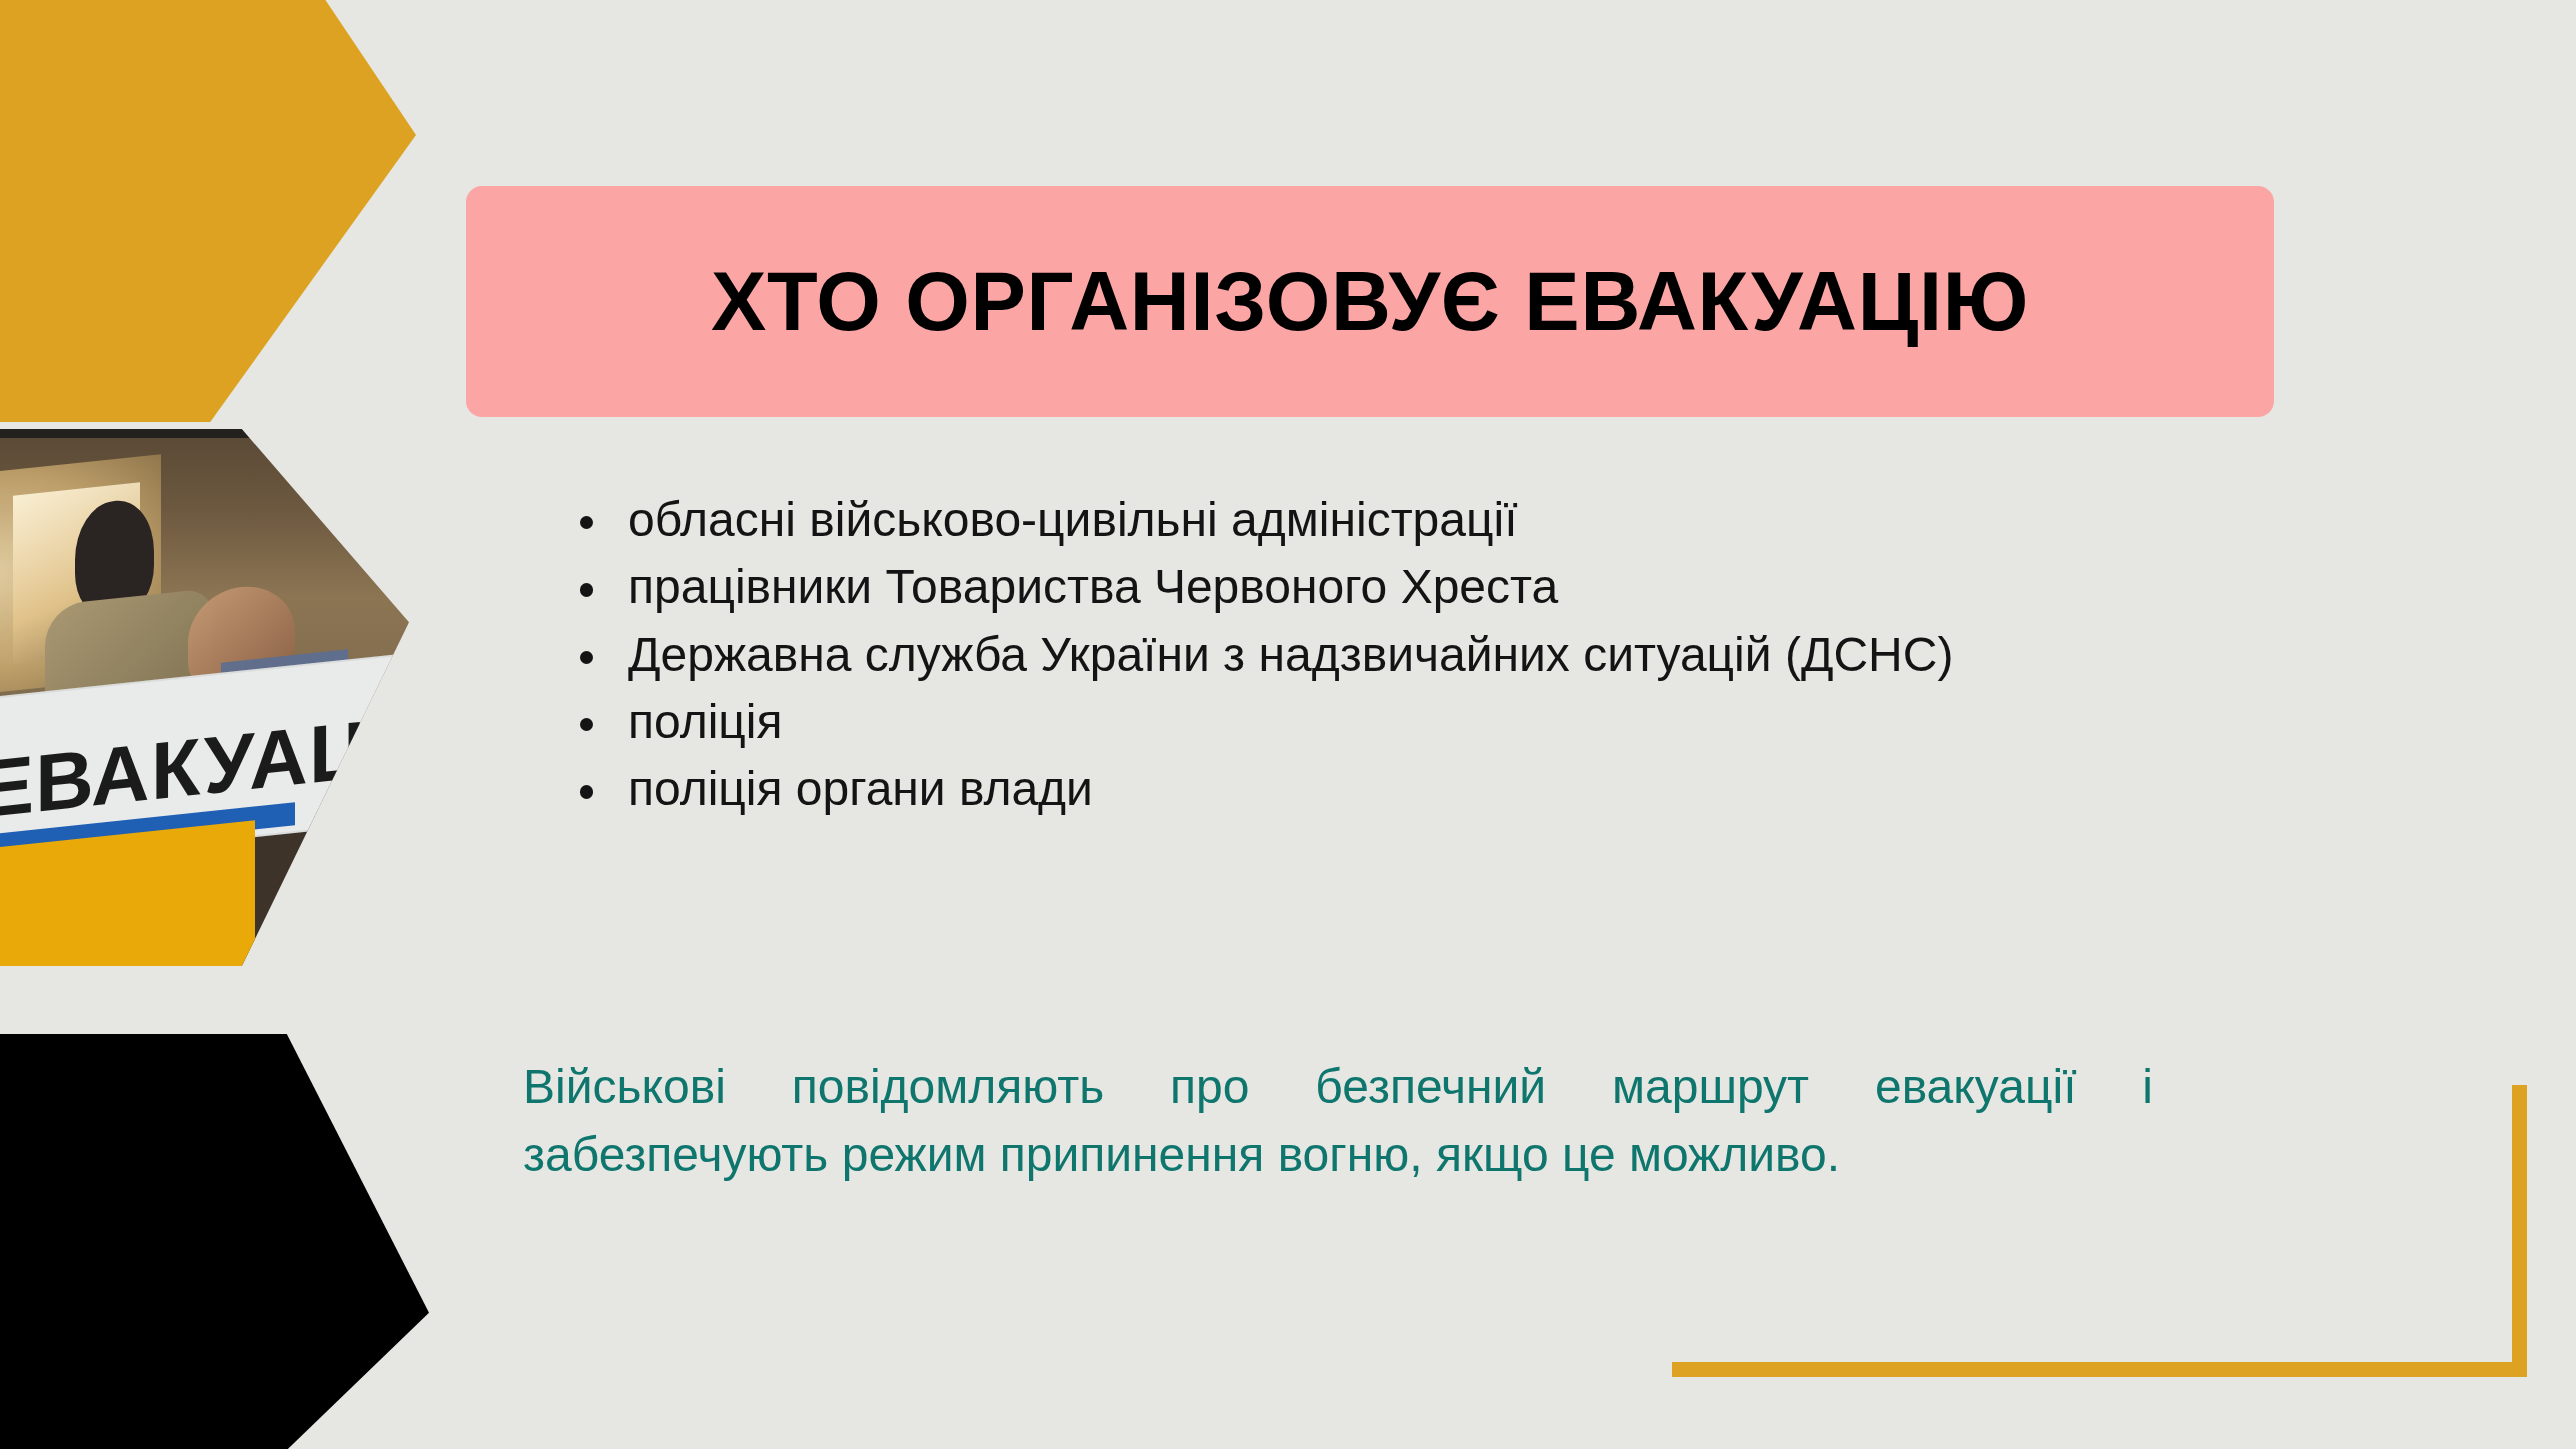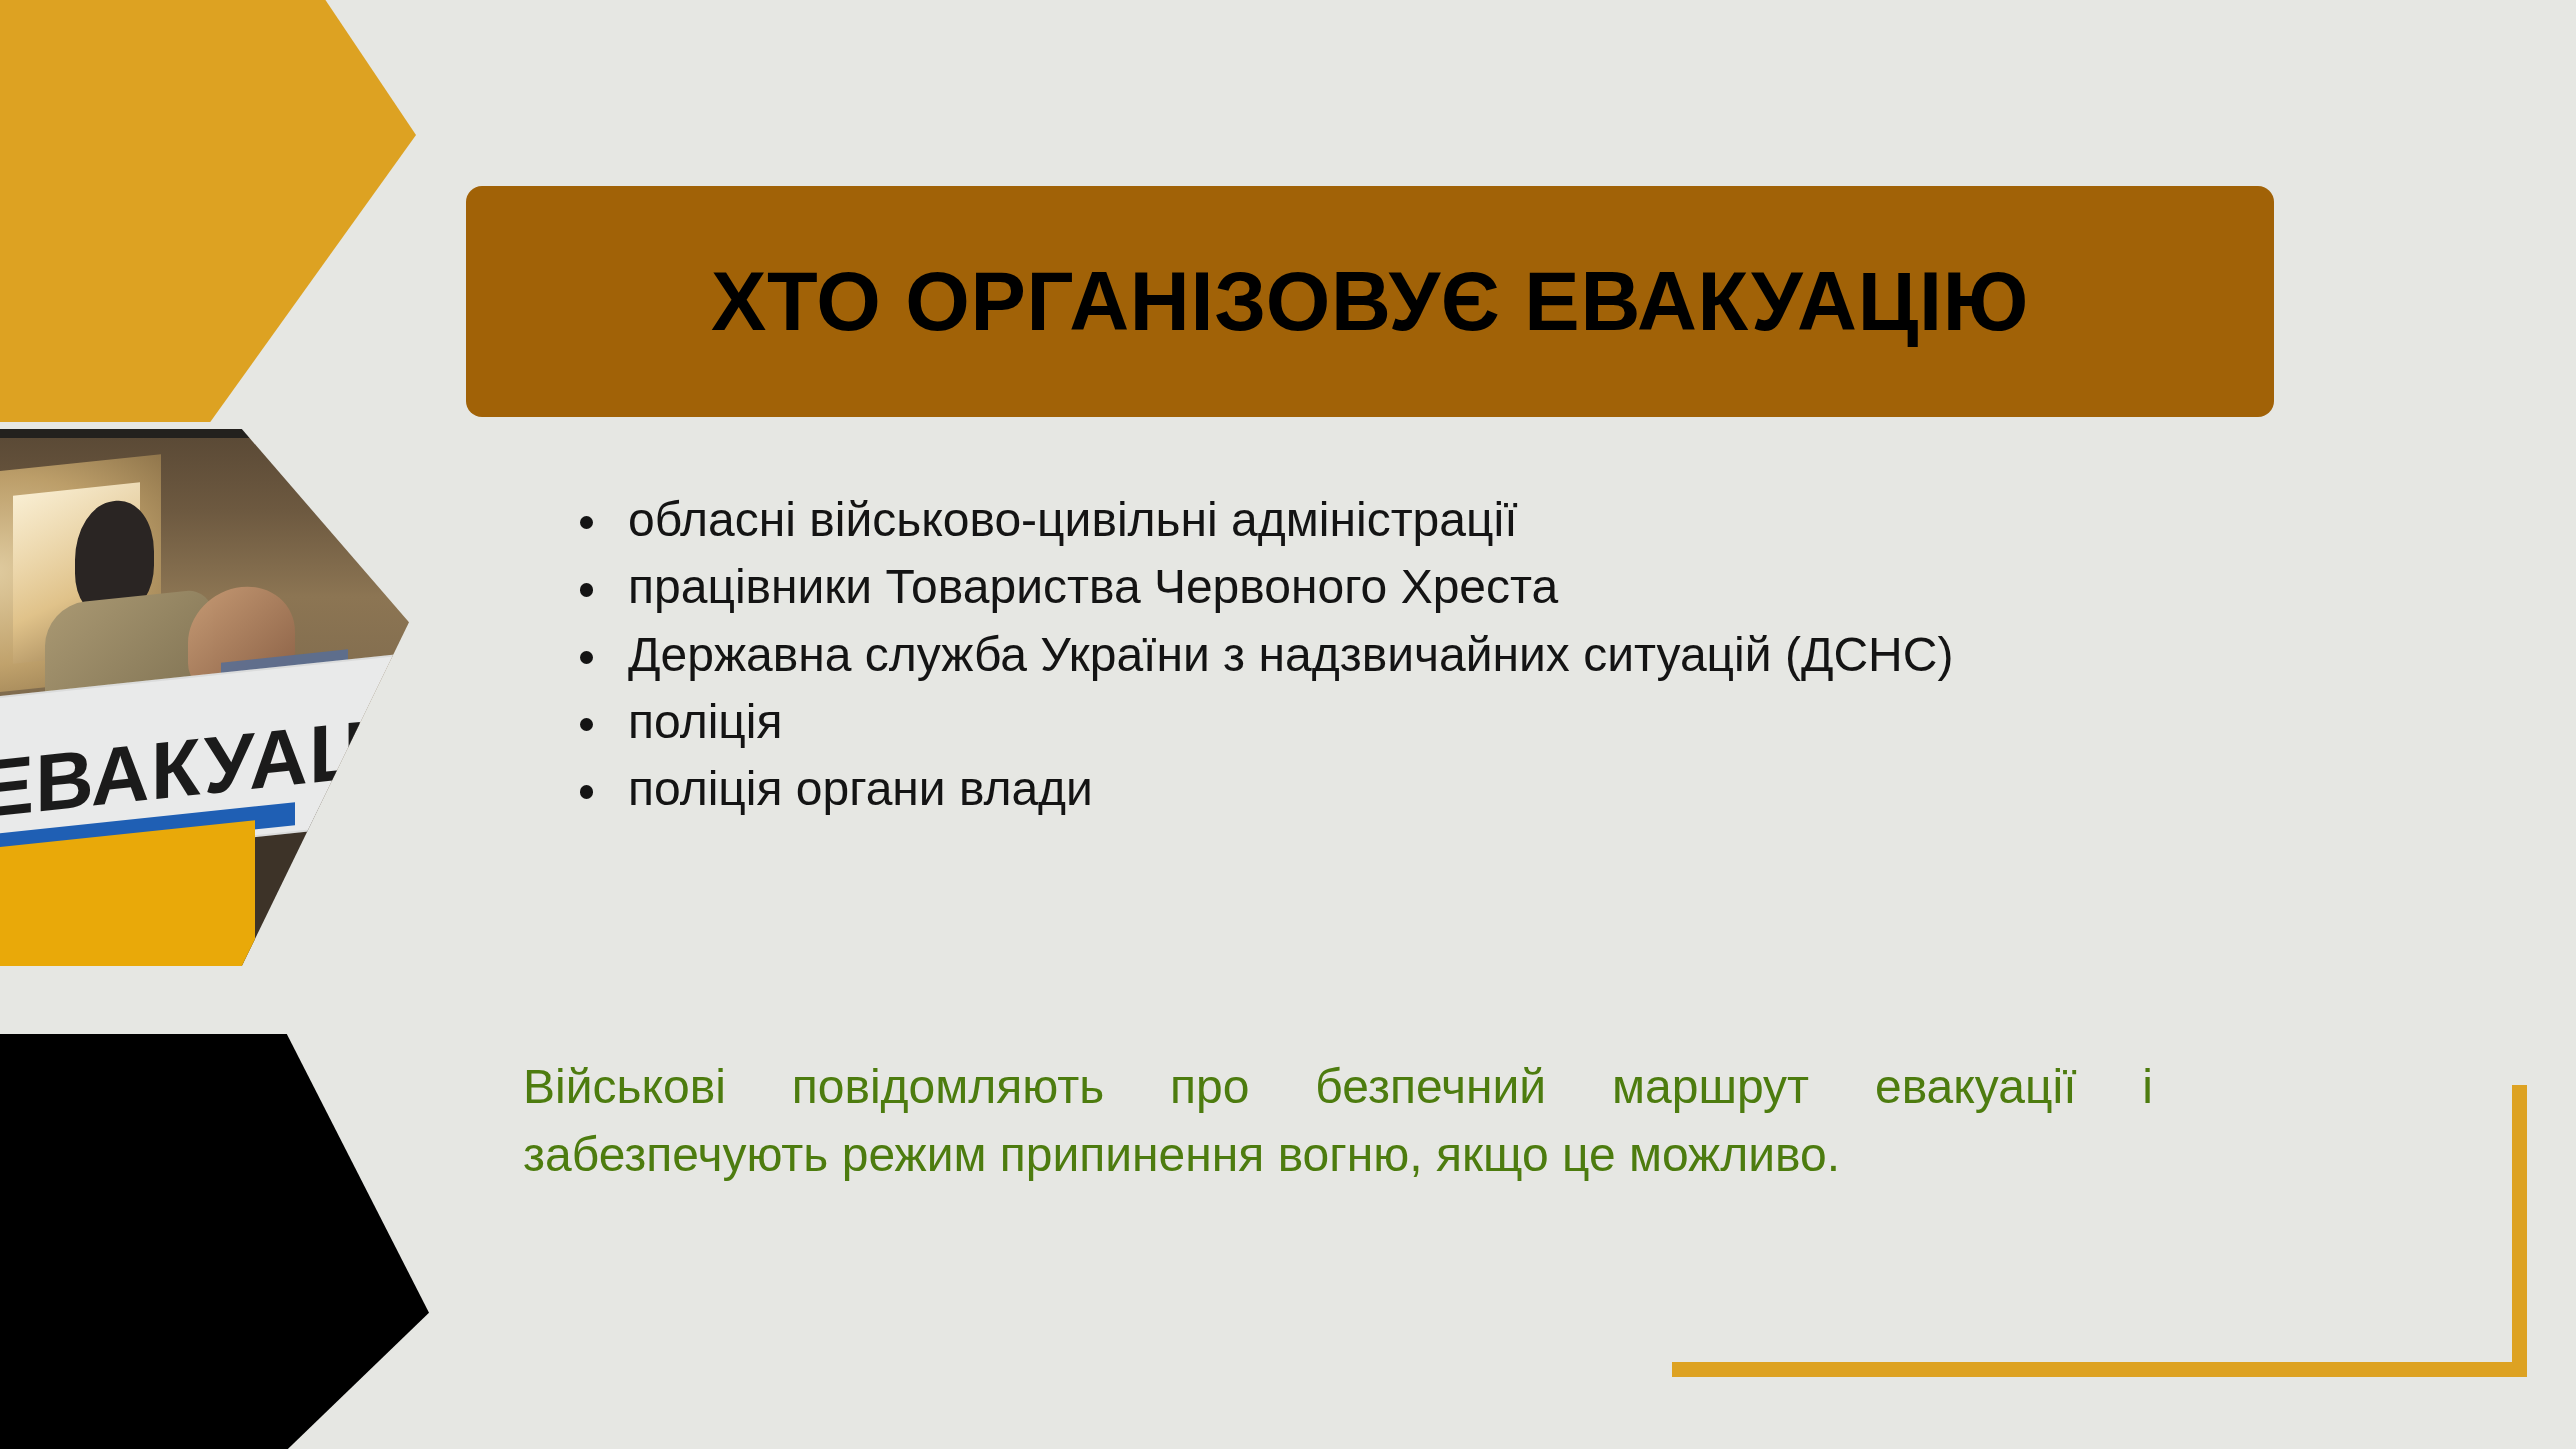--- a/index.html
+++ b/index.html
@@ -142,21 +142,21 @@
     white-space: nowrap;
   }
 
   
   .title-bar {
     position: absolute;
     left: 466px;
     top: 186px;
     width: 1808px;
     height: 231px;
-    background: #a16207;
+    background: #fca5a5;
     border-radius: 16px;
     display: flex;
     align-items: center;
     justify-content: center;
   }
   .title-text {
     font-size: 83px;
     font-weight: bold;
     color: #000000;
     letter-spacing: 0.7px;
@@ -191,21 +191,21 @@
     border-radius: 50%;
     background: #141414;
   }
 
   
   .para {
     position: absolute;
     left: 523px;
     top: 1053px;
     width: 1630px;
-    color: #4d7c0f;
+    color: #0f766e;
     font-size: 48px;
     line-height: 1.42;
     text-align: justify;
     text-align-last: left;
     margin: 0;
   }
 
   
   .bracket-v {
     position: absolute;

